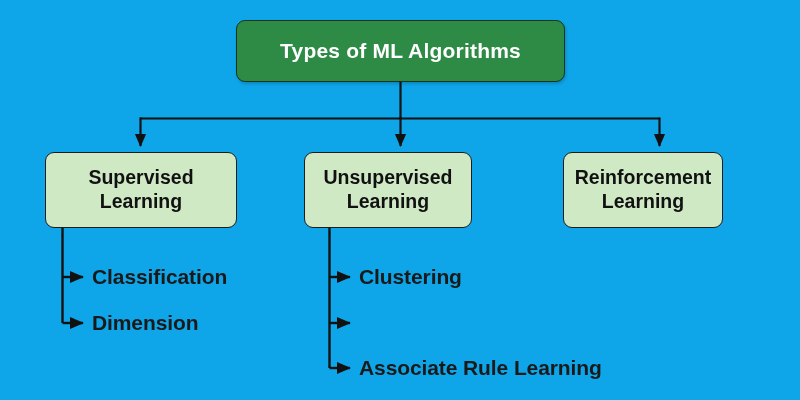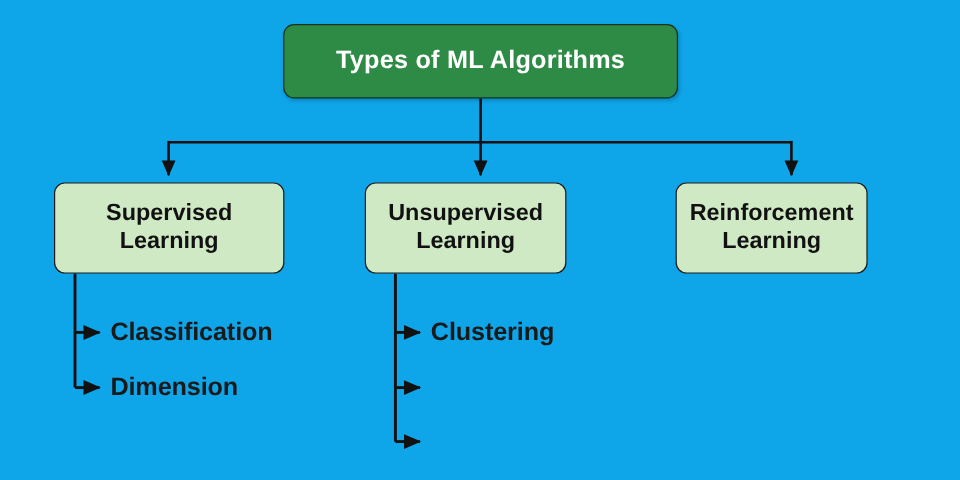--- a/index.html
+++ b/index.html
@@ -134,14 +134,15 @@
   </div>
 
   <div class="node node-branch" id="node-reinforcement">
     <span class="node-label"><span>Reinforcement</span><br><span>Learning</span></span>
   </div>
 
   <div class="leaf" id="leaf-classification">Classification</div>
   <div class="leaf" id="leaf-regression">Dimension</div>
 
   <div class="leaf" id="leaf-clustering">Clustering</div>
+  <div class="leaf" id="leaf-associate">Associate Rule Learning</div>
 
 </div>
 
 </body></html>

